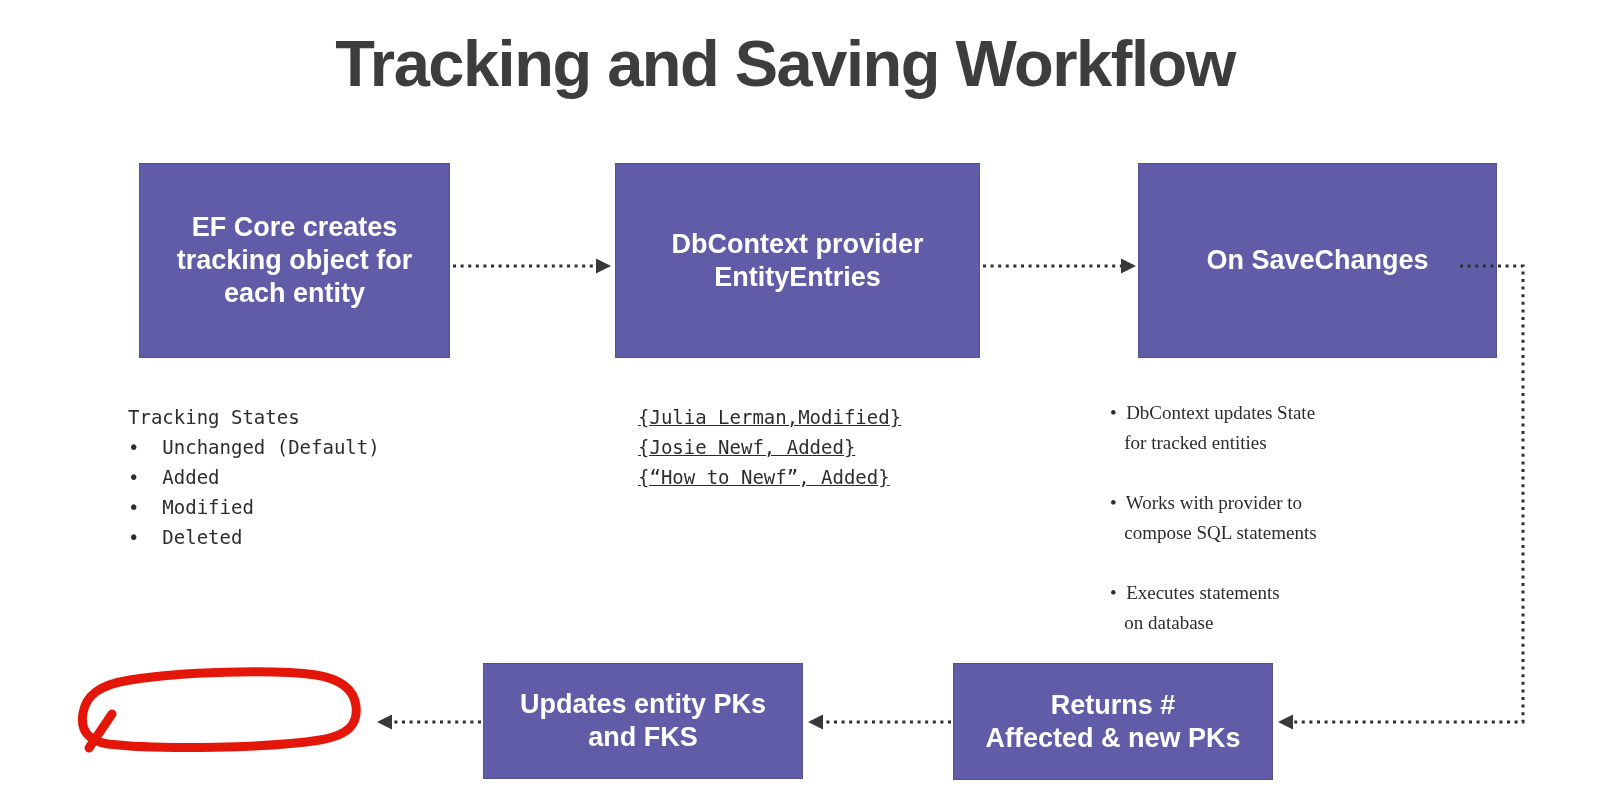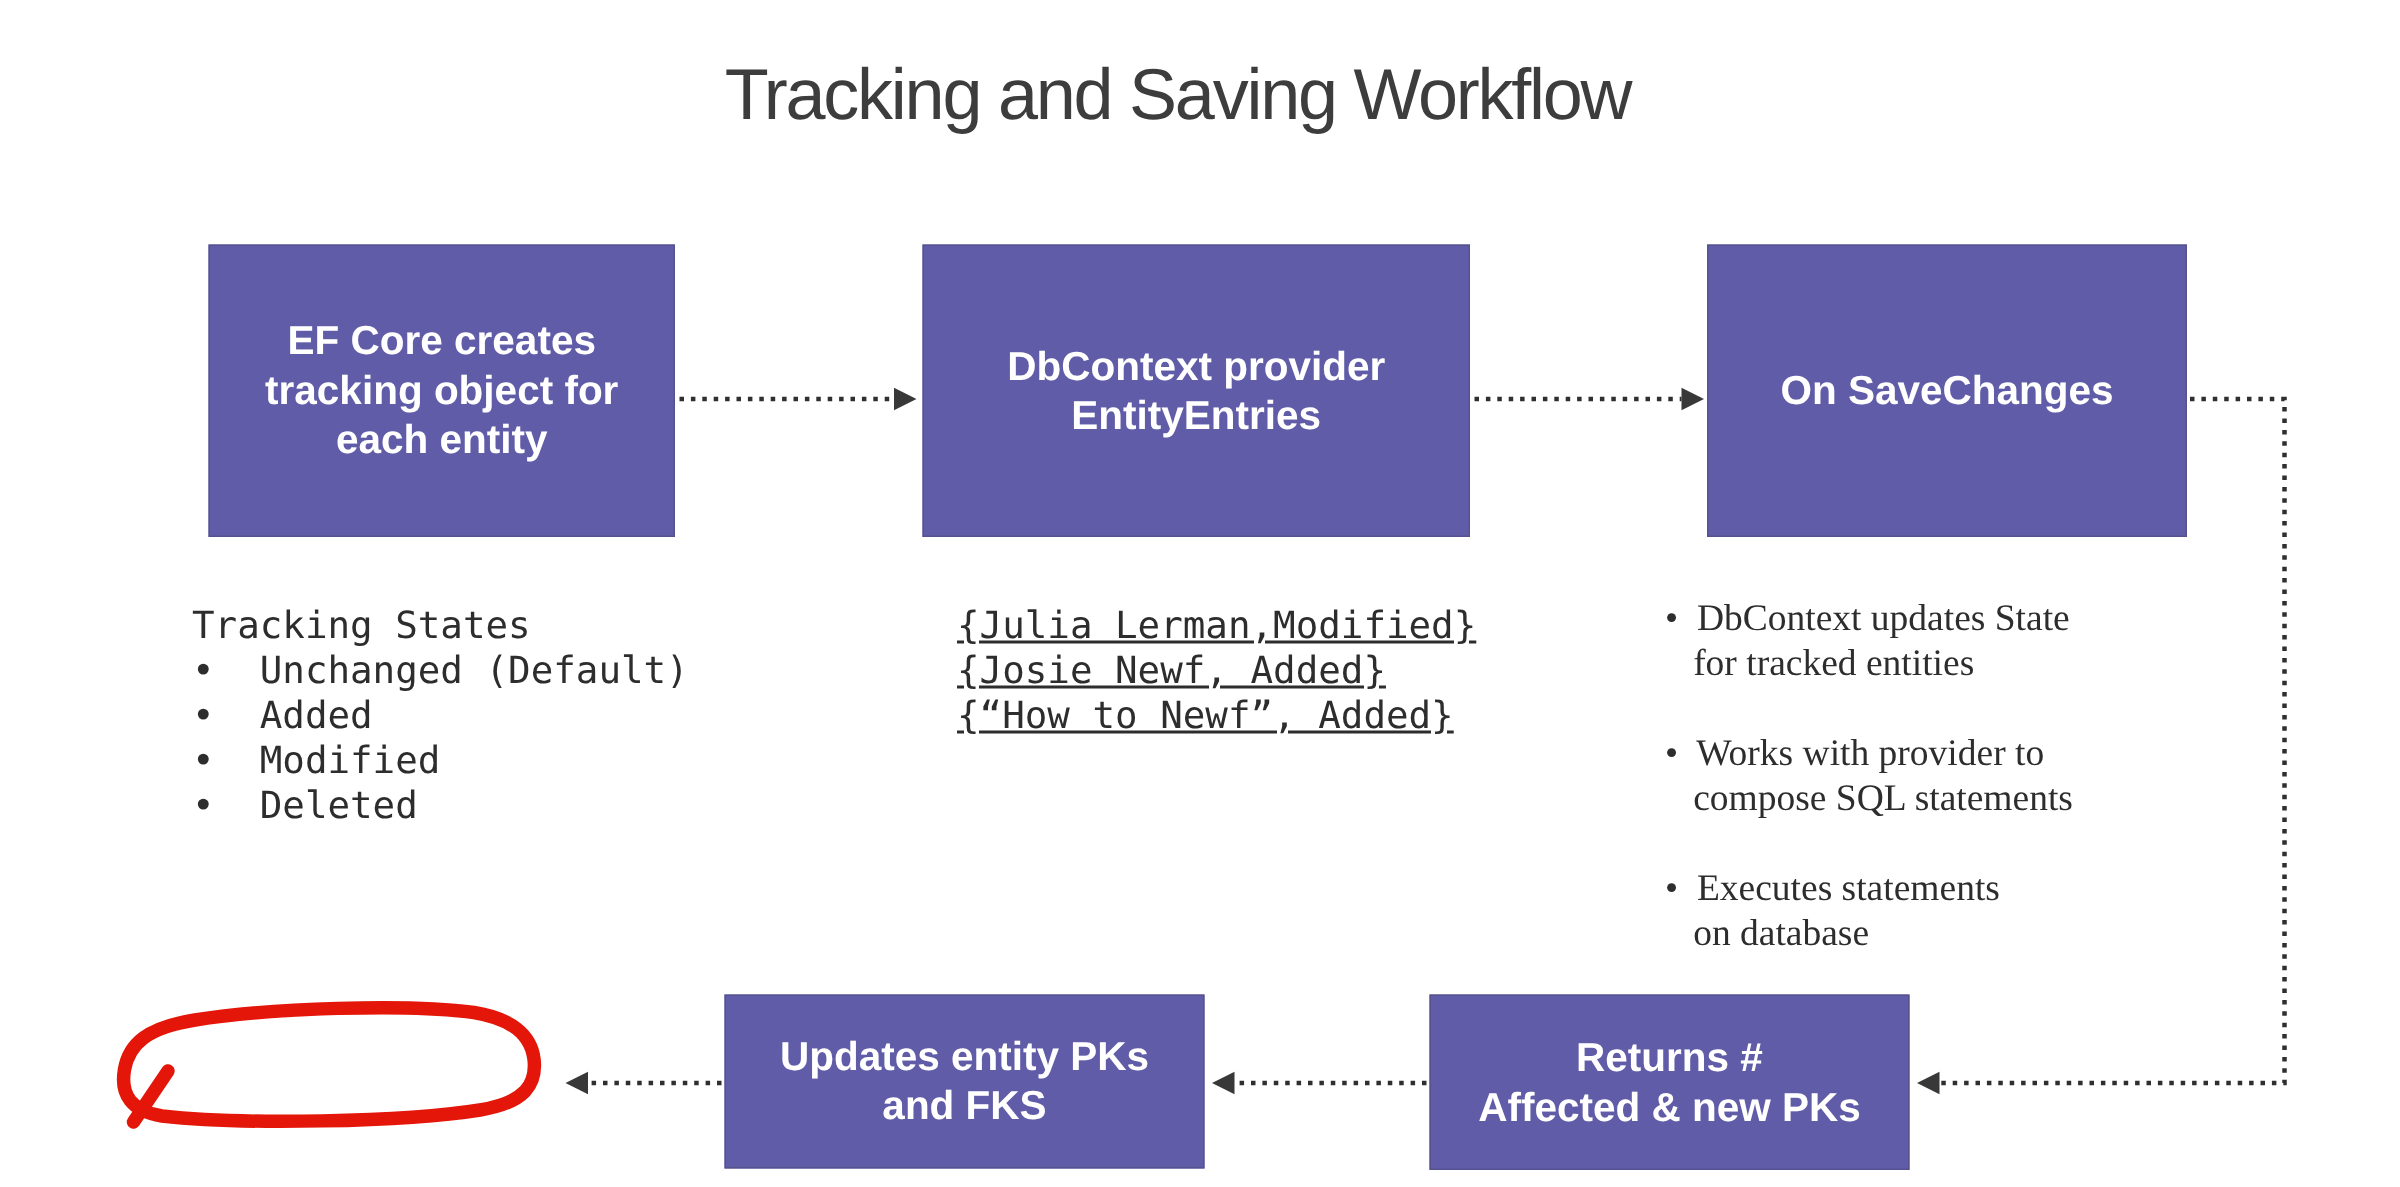--- a/index.html
+++ b/index.html
@@ -7,22 +7,22 @@
     position:relative;
     width:1600px;height:791px;
     background:#ffffff;
     overflow:hidden;
     font-family:"Liberation Sans",sans-serif;
   }
   .title{
     position:absolute;
     top:28px;left:0;width:1570px;
     text-align:center;
-    font-size:48px;
-    font-weight:400;
+    font-size:65px;
+    font-weight:700;
     letter-spacing:-1.5px;
     color:#3d3d3d;
     line-height:72px;
     white-space:nowrap;
   }
   .box{
     position:absolute;
     background:#605ca8;
     border:1px solid #56528f;
     box-sizing:border-box;
@@ -33,29 +33,29 @@
   }
   .box-label{
     color:#ffffff;
     font-weight:bold;
     font-size:27px;
     line-height:33px;
     white-space:pre-line;
   }
   #box-ef-core   {left:139px; top:163px; width:311px; height:195px;}
   #box-dbcontext {left:615px; top:163px; width:365px; height:195px;}
-  #box-save      {left:1138px;top:163px; width:320px; height:195px;}
+  #box-save      {left:1138px;top:163px; width:359px; height:195px;}
   #box-resets    {left:55px;  top:663px; width:318px; height:116px;}
   #box-updates   {left:483px; top:663px; width:320px; height:116px;}
   #box-returns   {left:953px; top:663px; width:320px; height:117px;}
   .mono{
     position:absolute;
     margin:0;
     font-family:"DejaVu Sans Mono","Liberation Mono",monospace;
-    font-size:25px;
+    font-size:19px;
     line-height:30px;
     color:#2d2d2d;
     white-space:pre;
   }
   #note-tracking {left:128px; top:402px;}
   #note-entries  {left:638px; top:402px;text-decoration:underline;}
   #note-save     {left:1110px;top:398px;font-family:Liberation Serif, serif;}
   #overlay{
     position:absolute;
     left:0;top:0;width:1600px;height:791px;

